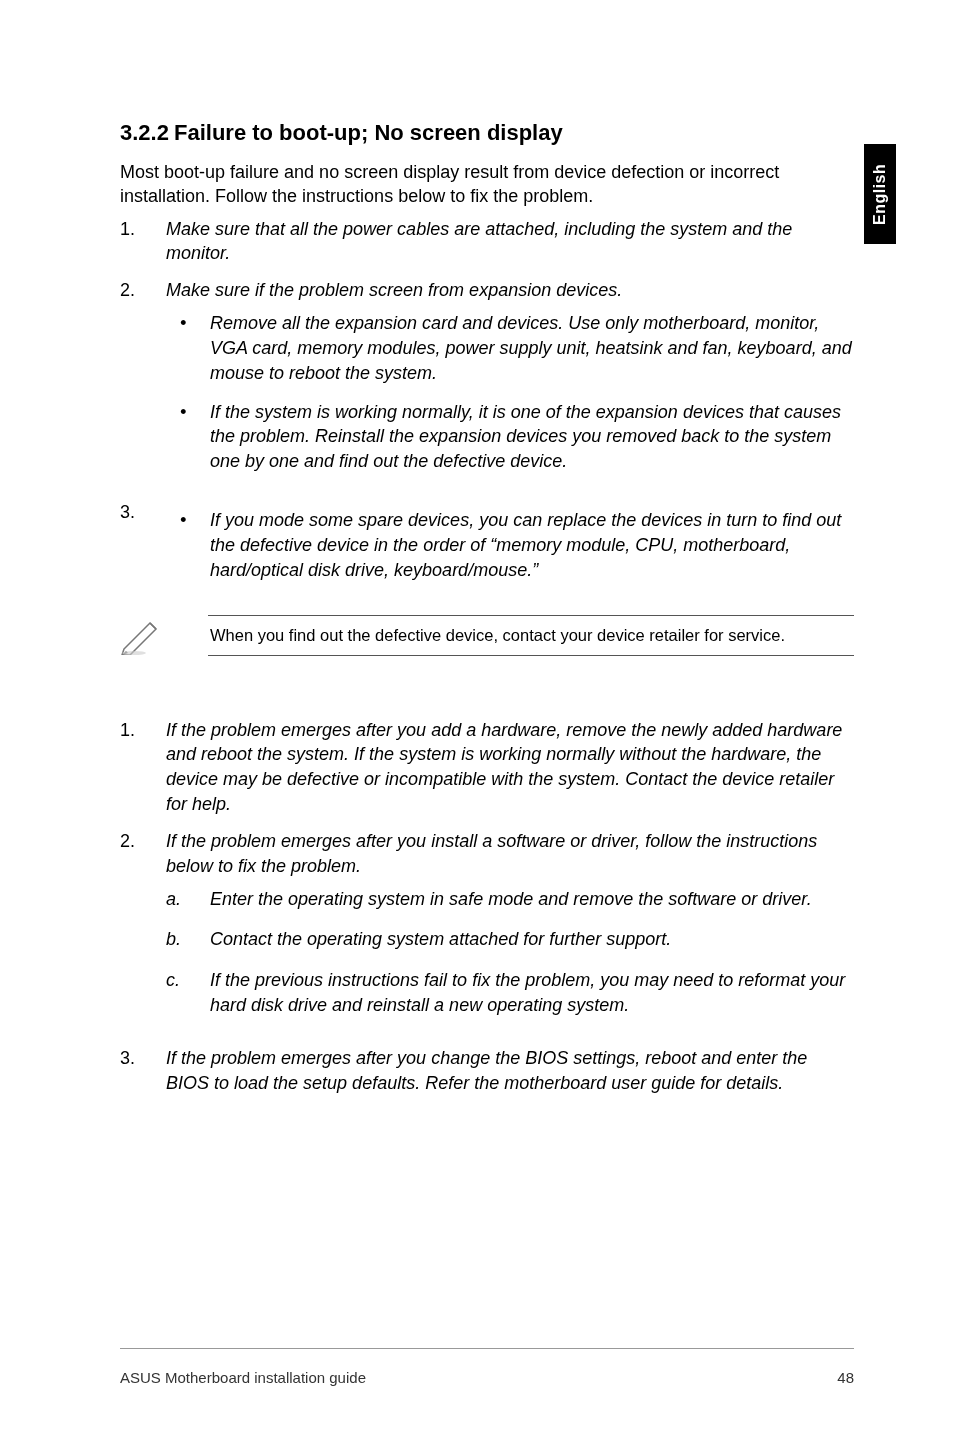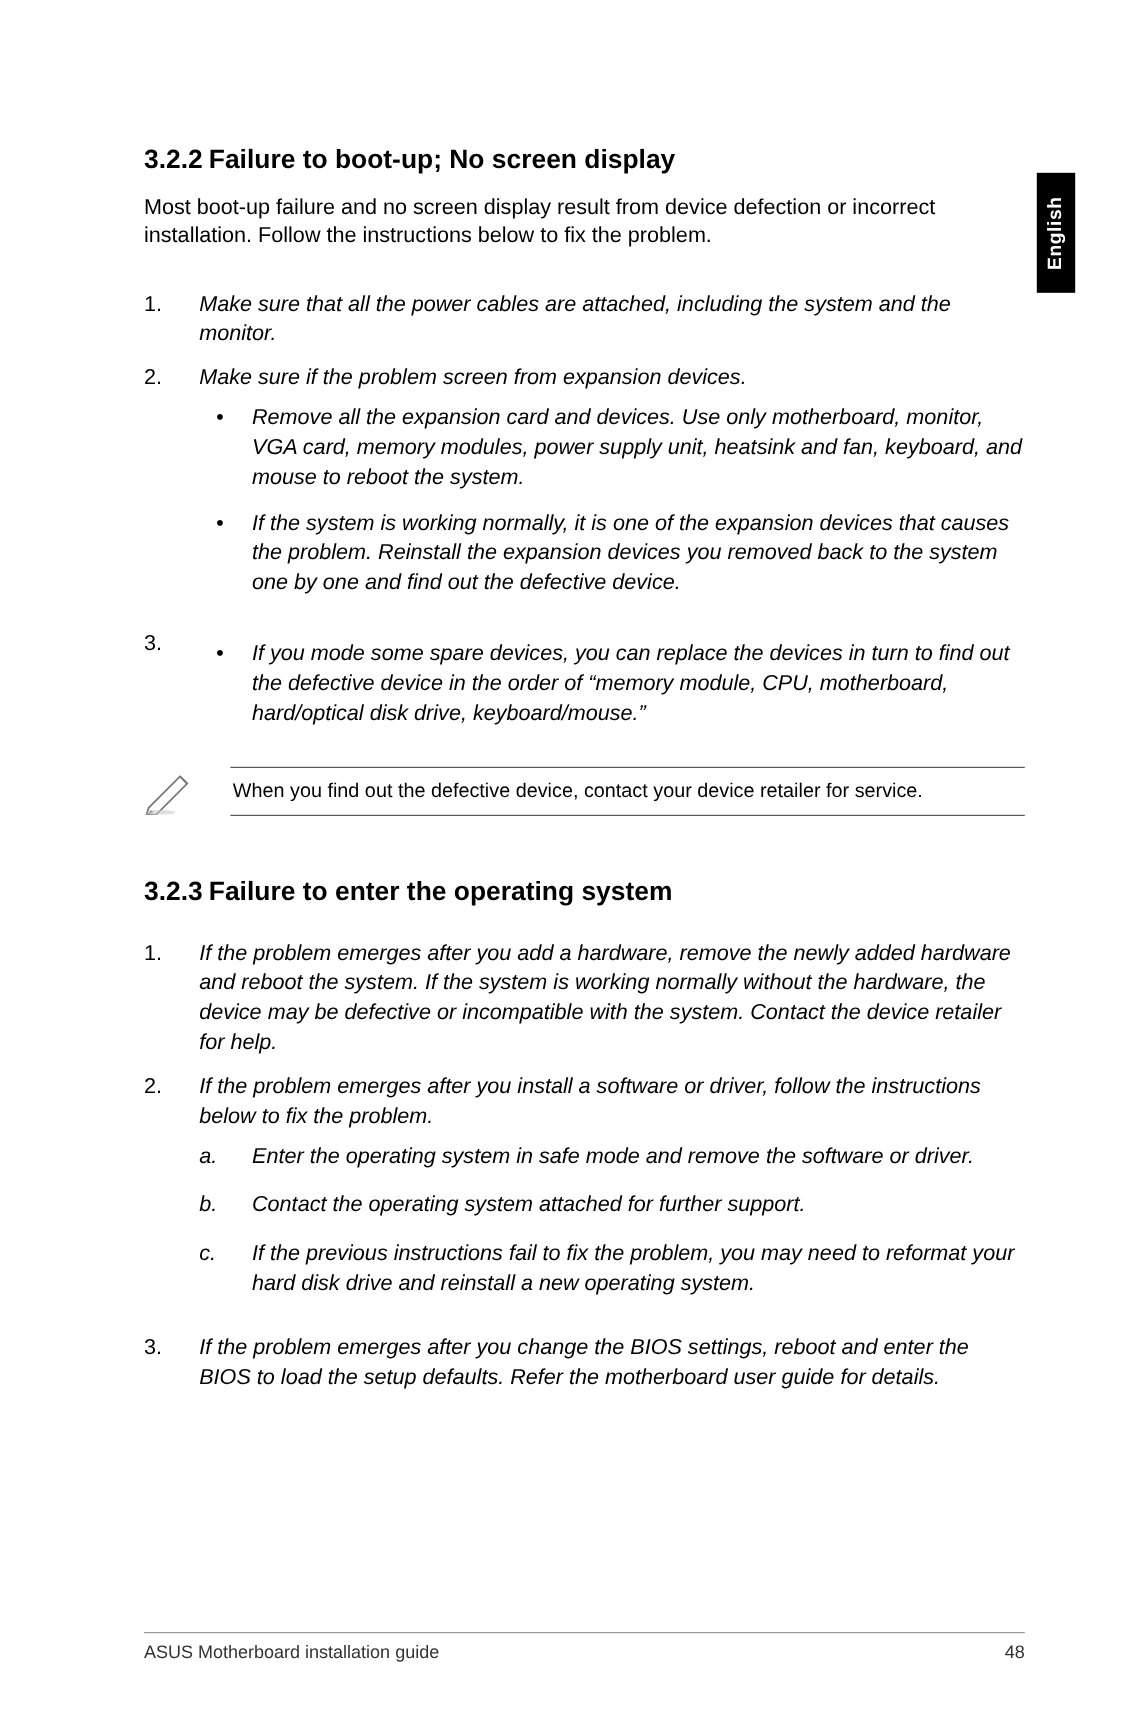--- a/index.html
+++ b/index.html
@@ -37,21 +37,21 @@
   .section-heading {
     font-size: 22px;
     font-weight: bold;
     margin-bottom: 14px;
     display: flex;
   }
   .section-heading .num { min-width: 54px; }
   .intro {
     font-size: 18px;
     line-height: 1.35;
-    margin-bottom: 32px;
+    margin-bottom: 8px;
   }
   ol.main-list { list-style: none; }
   ol.main-list > li {
     display: flex;
     font-size: 18px;
     line-height: 1.38;
     margin-bottom: 12px;
   }
   ol.main-list > li .marker {
     min-width: 46px;
@@ -73,41 +73,41 @@
     display: flex;
     font-size: 18px;
     line-height: 1.38;
     margin-bottom: 16px;
   }
   ol.alpha-list > li .letter { min-width: 44px; }
   .note-block {
     display: flex;
     align-items: center;
     margin: 18px 0 50px 0;
-    gap: 28px;
+    gap: 44px;
   }
   .note-icon {
     width: 44px;
     height: 40px;
     flex-shrink: 0;
   }
   .note-rule {
     flex: 1;
     border-top: 1px solid #555;
     border-bottom: 1px solid #555;
     padding: 10px 0 10px 2px;
     font-size: 16.5px;
   }
   .footer {
     position: absolute;
     bottom: 52px;
     left: 120px;
     right: 100px;
     border-top: 1px solid #999;
-    padding-top: 8px;
+    padding-top: 20px;
     display: flex;
     justify-content: space-between;
     font-size: 15px;
     color: #333;
   }
 </style>
 </head>
 <body>
 
 <div class="page">
@@ -162,24 +162,20 @@
       <svg viewBox="0 0 44 40" width="44" height="40">
         <path d="M4 34 L30 8 L36 14 L10 40 L2 40 Z" fill="none" stroke="#777" stroke-width="1.5"></path>
         <path d="M30 8 L36 14" stroke="#777" stroke-width="1.5"></path>
         <path d="M6 36 L2 40 L8 38 Z" fill="#777"></path>
         <ellipse cx="14" cy="38" rx="12" ry="2" fill="#ccc" opacity="0.6"></ellipse>
       </svg>
     </div>
     <div class="note-rule">When you find out the defective device, contact your device retailer for service.</div>
   </div>
 
-  <div class="section-heading">
-    <span class="num">3.2.3</span>
-    <span>Failure to enter the operating system</span>
-  </div>
   <div style="height:12px"></div>
 
   <ol class="main-list">
     <li>
       <span class="marker">1.</span>
       <div class="body">
         <span>If the problem emerges after you add a hardware, remove the newly added hardware and reboot the system. If the system is working normally without the hardware, the device may be defective or incompatible with the system. Contact the device retailer for help.</span>
       </div>
     </li>
     <li>

